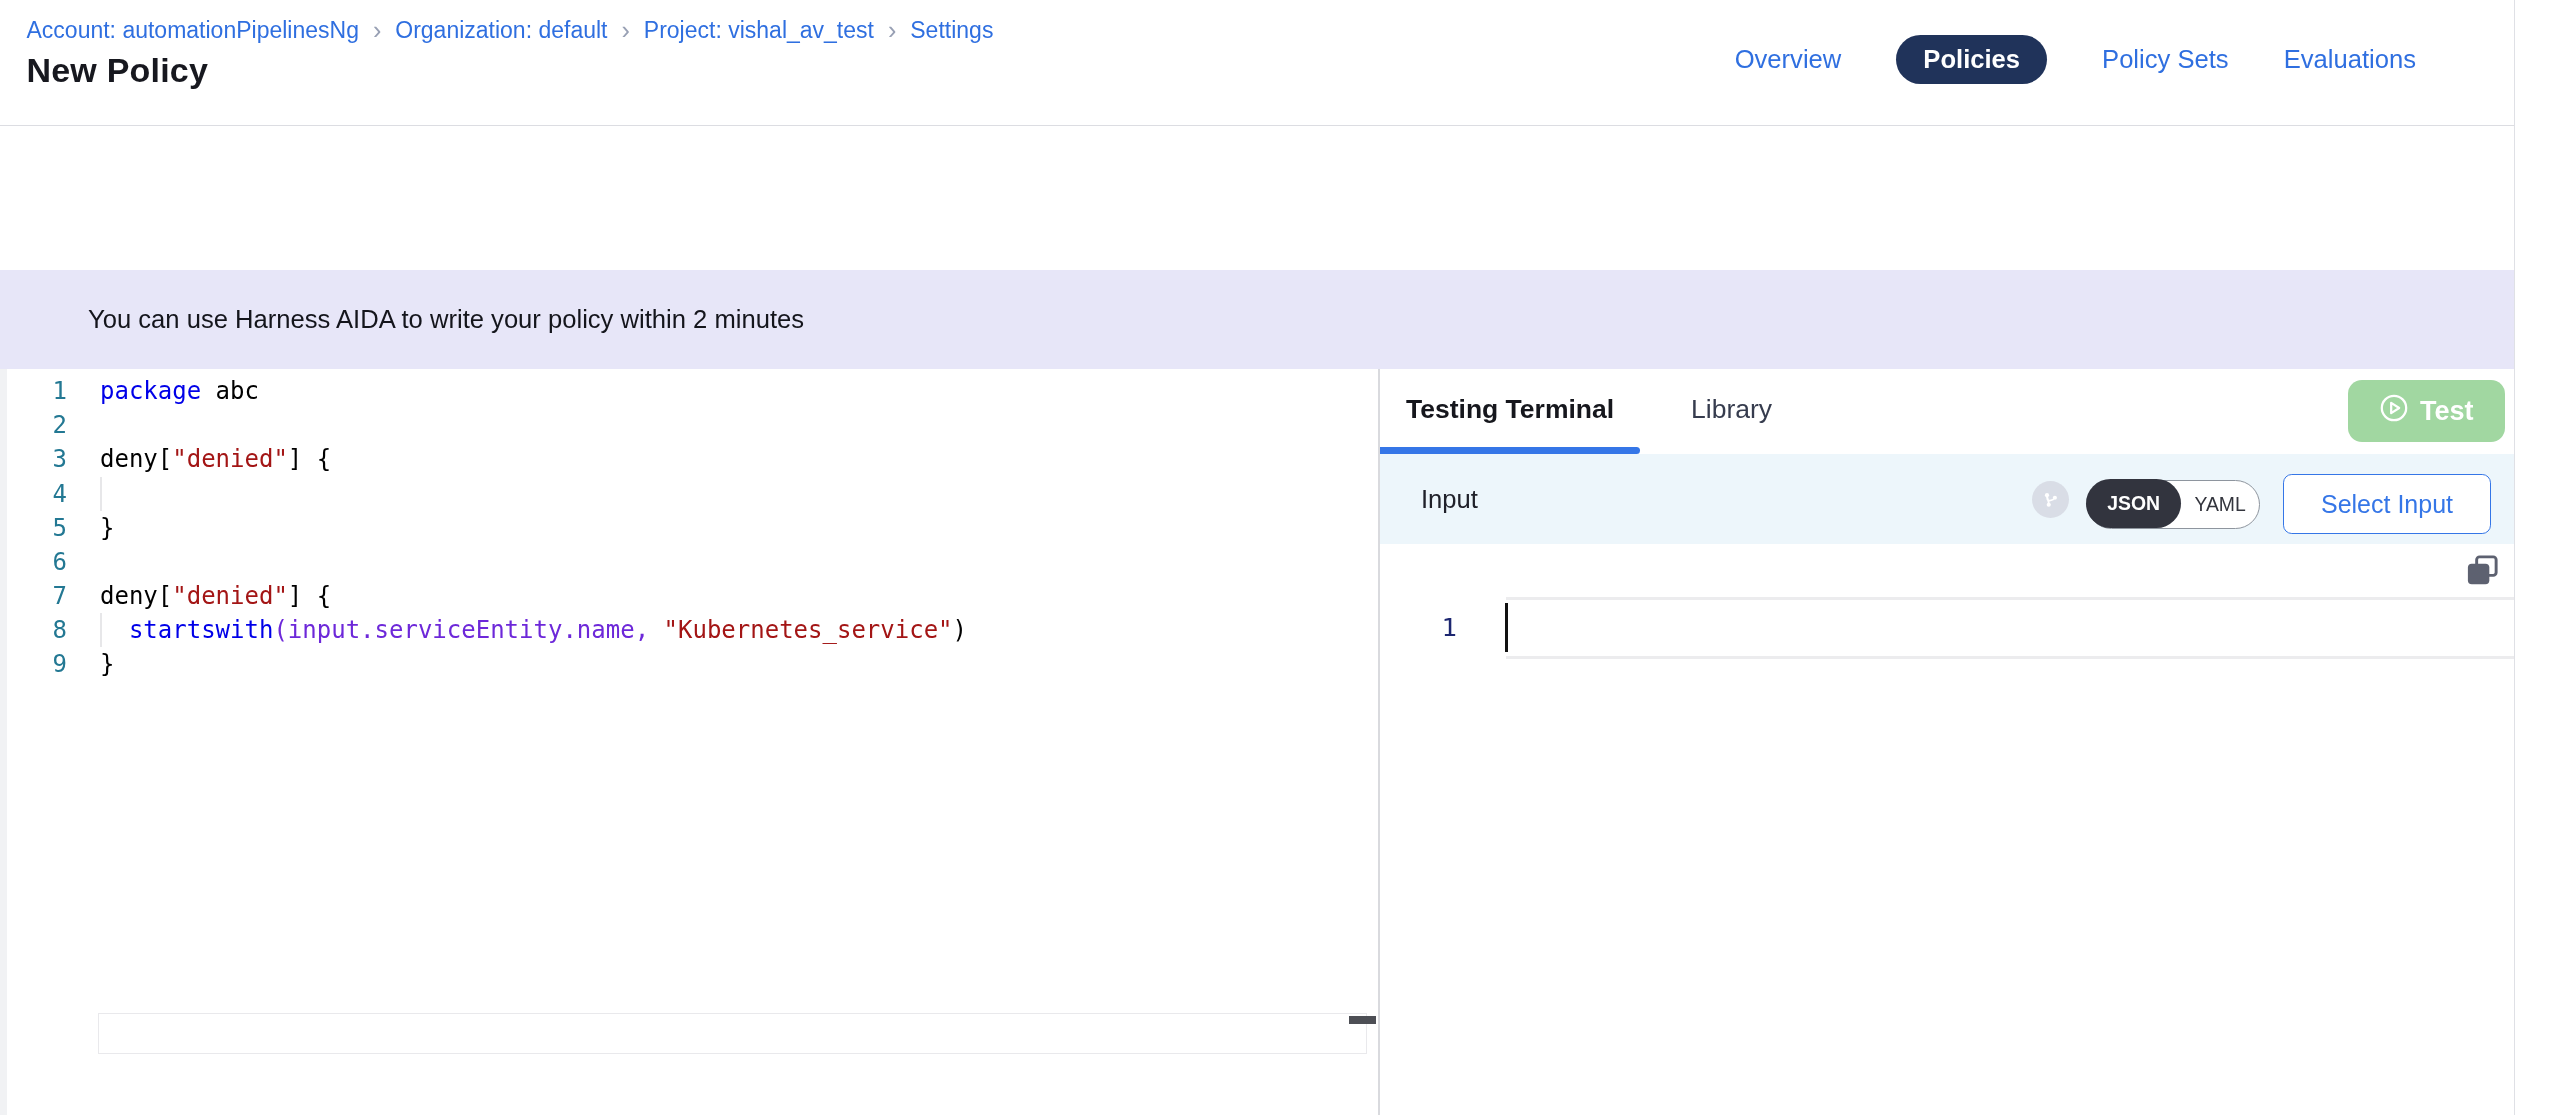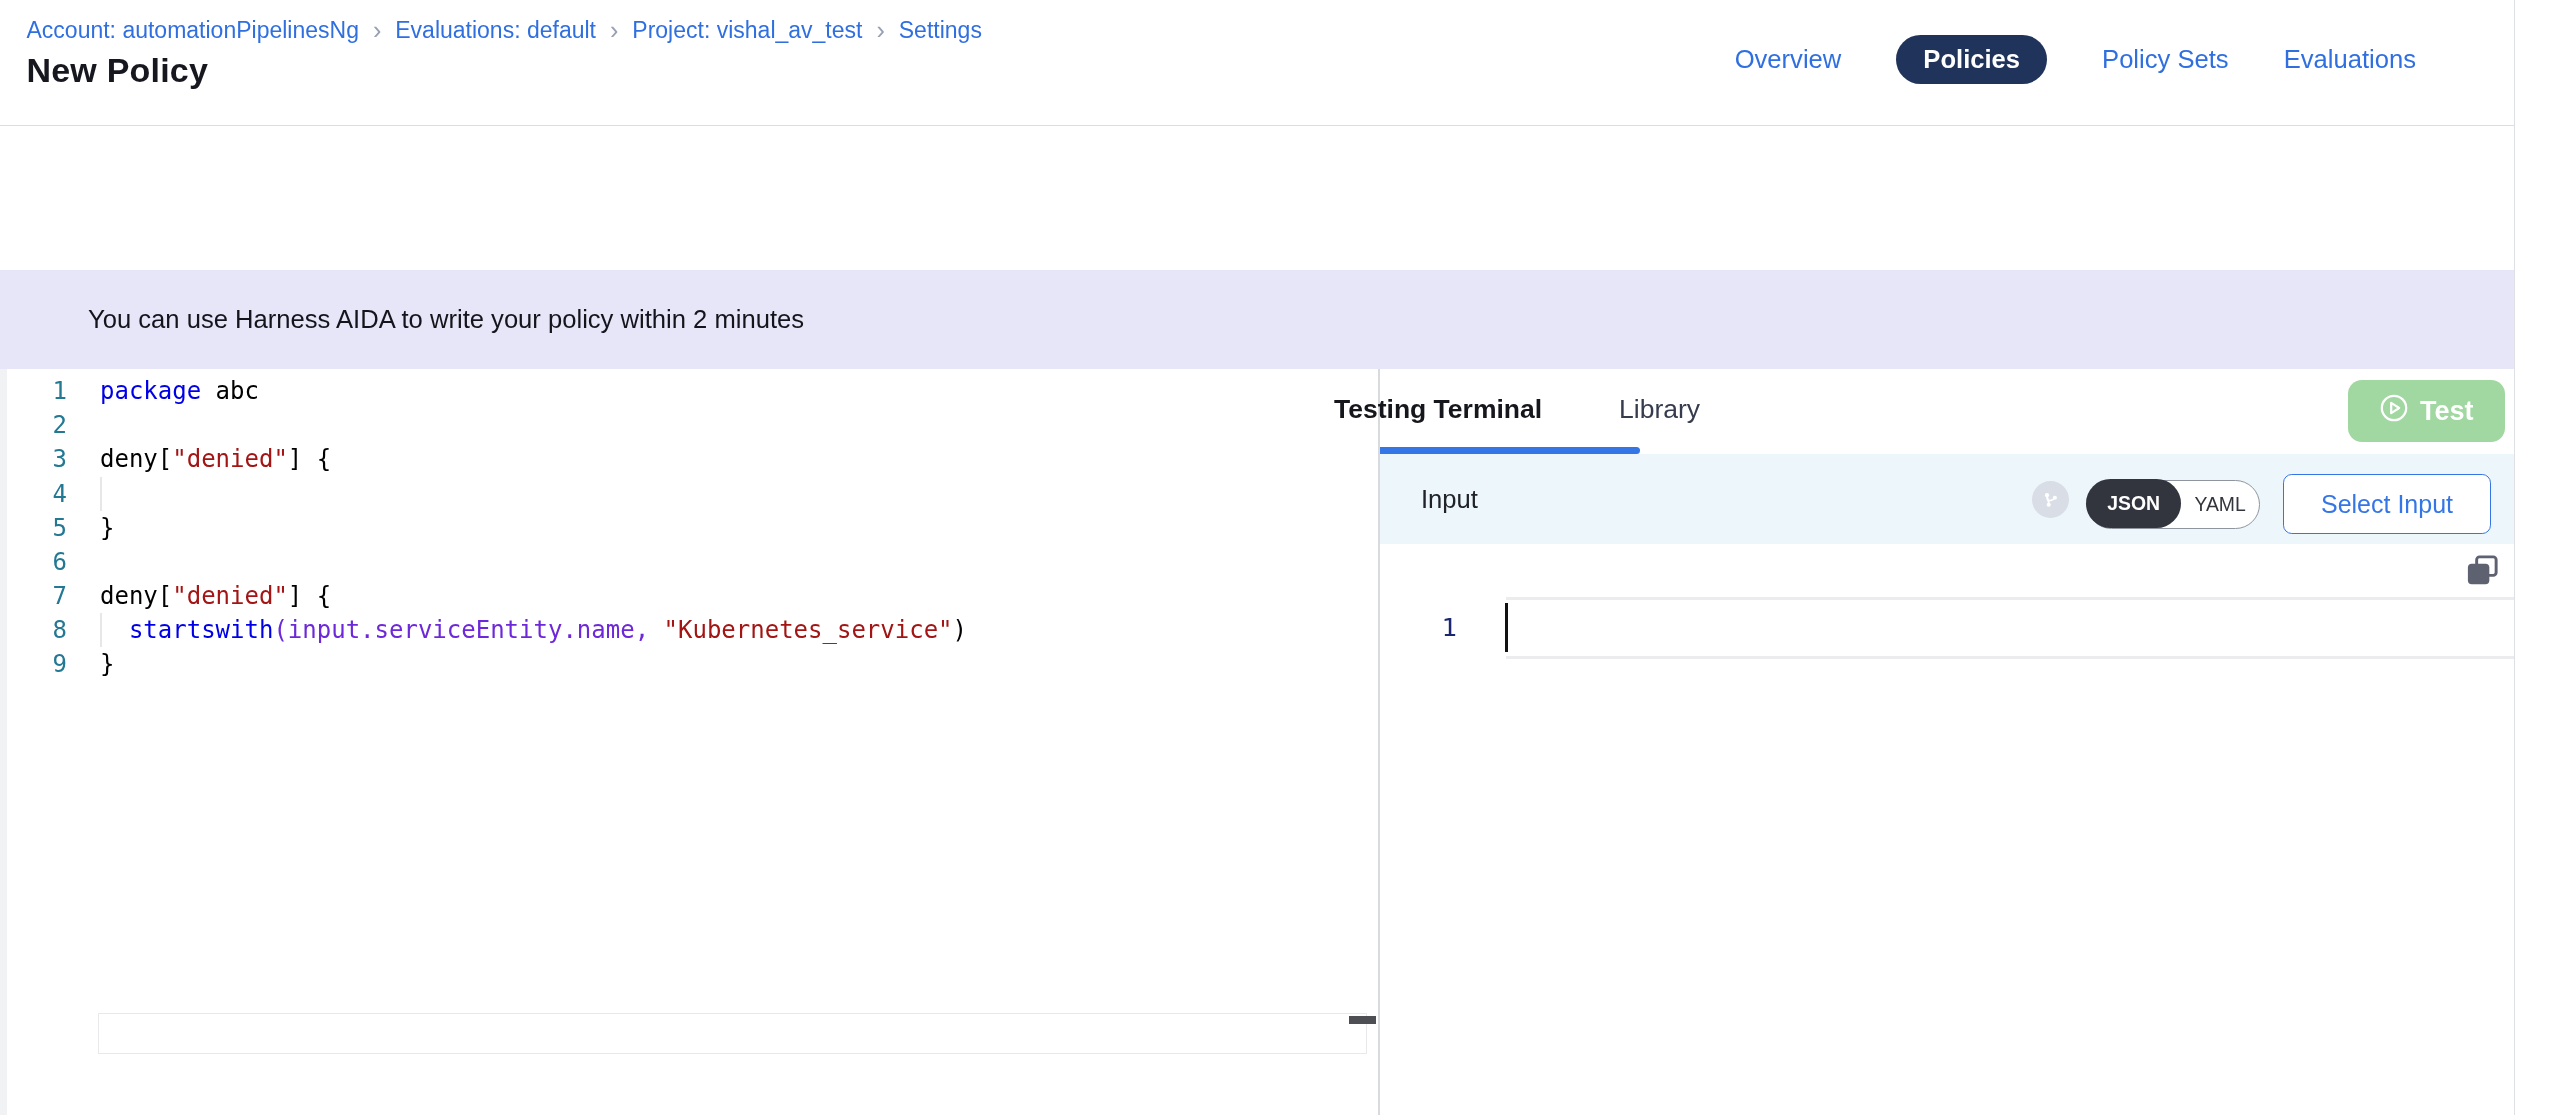--- a/index.html
+++ b/index.html
@@ -44,21 +44,21 @@
             font-family:"DejaVu Sans Mono","Liberation Mono",monospace;font-size:24px;line-height:34px;}
   .code-text{position:absolute;left:100px;top:0;white-space:pre;
              font-family:"DejaVu Sans Mono","Liberation Mono",monospace;font-size:24px;line-height:34px;}
   .indent-guide{position:absolute;left:100px;top:0;width:1.8px;height:34px;background:#e7e7e9;}
   .current-line-box{left:98px;top:644px;width:1269px;height:41px;border:1.8px solid #e9e9ec;box-sizing:border-box;}
   .ruler-dash{left:1349px;top:647px;width:26.5px;height:8px;background:#4d4f55;}
 
   .panel-divider{left:1378px;top:369px;width:1.8px;height:747px;background:#d9dade;}
 
   
-  .terminal-tabs{left:1334px;top:394px;display:flex;gap:77px;font-size:26.5px;}
+  .terminal-tabs{left:1406px;top:394px;display:flex;gap:77px;font-size:26.5px;}
   .tt-tab{cursor:pointer;white-space:nowrap;color:#363c4e;font-weight:500;}
   .tt-tab.active{color:#16171d;font-weight:700;}
   .tt-underline{left:1380px;top:447px;width:260px;height:7px;background:#3576e7;border-radius:0 4.4px 4.4px 0;}
   .test-btn{left:2348px;top:380px;width:157px;height:62px;background:#a1d7a1;border-radius:14px;
             display:flex;align-items:center;justify-content:center;gap:10.6px;color:#fff;
             font-size:27px;font-weight:700;cursor:default;}
   .input-row{left:1380px;top:454px;width:1134px;height:90px;background:#edf6fb;}
   .input-label{left:41px;top:0;height:90px;display:flex;align-items:center;font-size:25.6px;color:#20212a;}
   .fork-circle{left:652px;top:26.5px;width:37px;height:37px;border-radius:50%;background:#d9dde6;
                display:flex;align-items:center;justify-content:center;}
@@ -82,21 +82,21 @@
 </style>
 </head>
 <body>
 
 <div class="page">
 
   <div class="abs header">
     <div class="abs breadcrumb" id="breadcrumb">
         <span class="crumb">Account: automationPipelinesNg</span>
         <span class="crumb-sep">›</span>
-        <span class="crumb">Evaluations: default</span>
+        <span class="crumb">Organization: default</span>
         <span class="crumb-sep">›</span>
         <span class="crumb">Project: vishal_av_test</span>
         <span class="crumb-sep">›</span>
         <span class="crumb">Settings</span>
       </div>
     <div class="abs page-title">New Policy</div>
     <div class="abs nav-tabs" id="nav-tabs">
         <span class="nav-tab">Overview</span>
         <span class="nav-tab nav-pill">Policies</span>
         <span class="nav-tab">Policy Sets</span>

